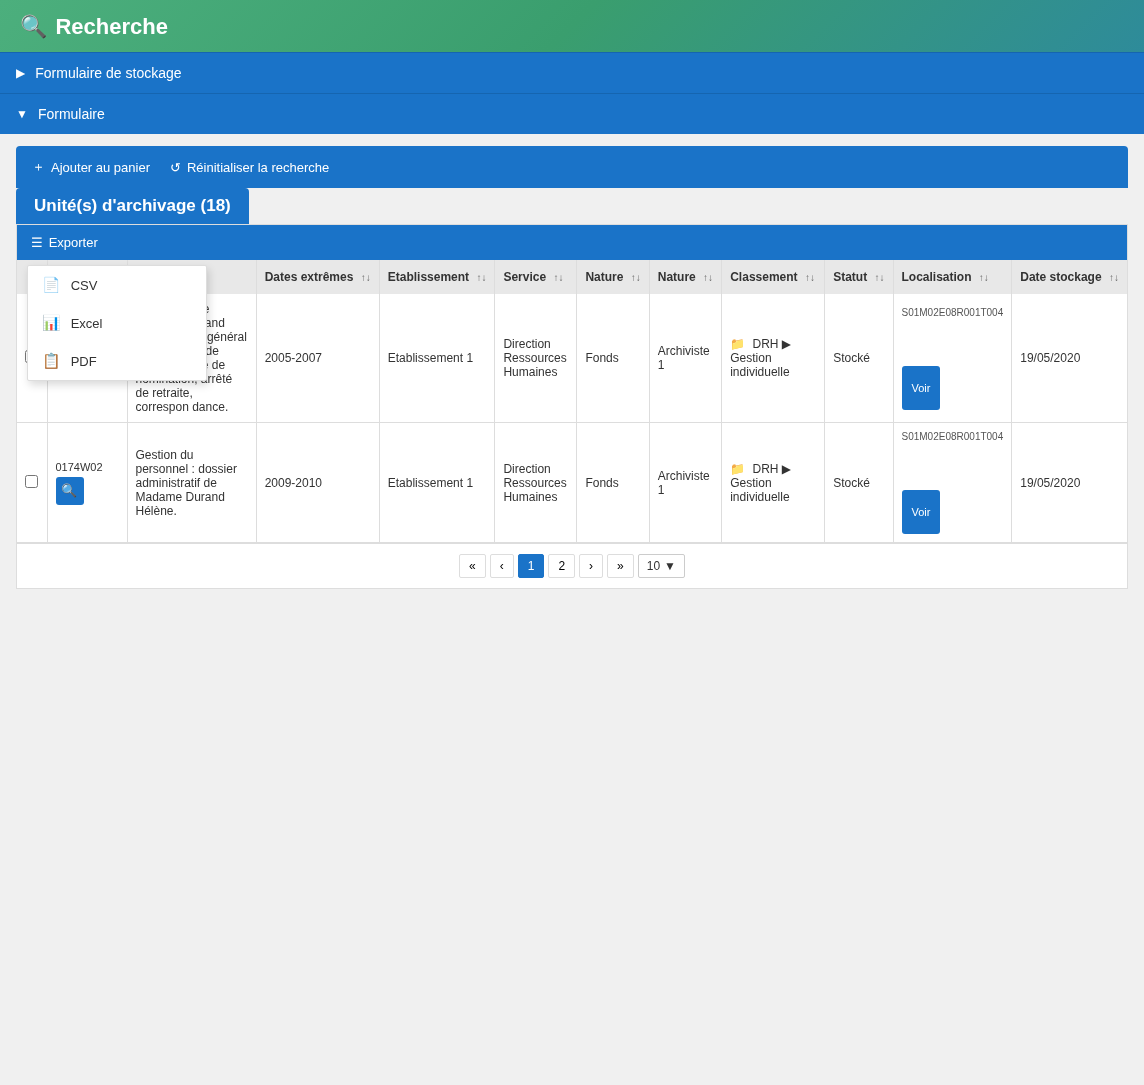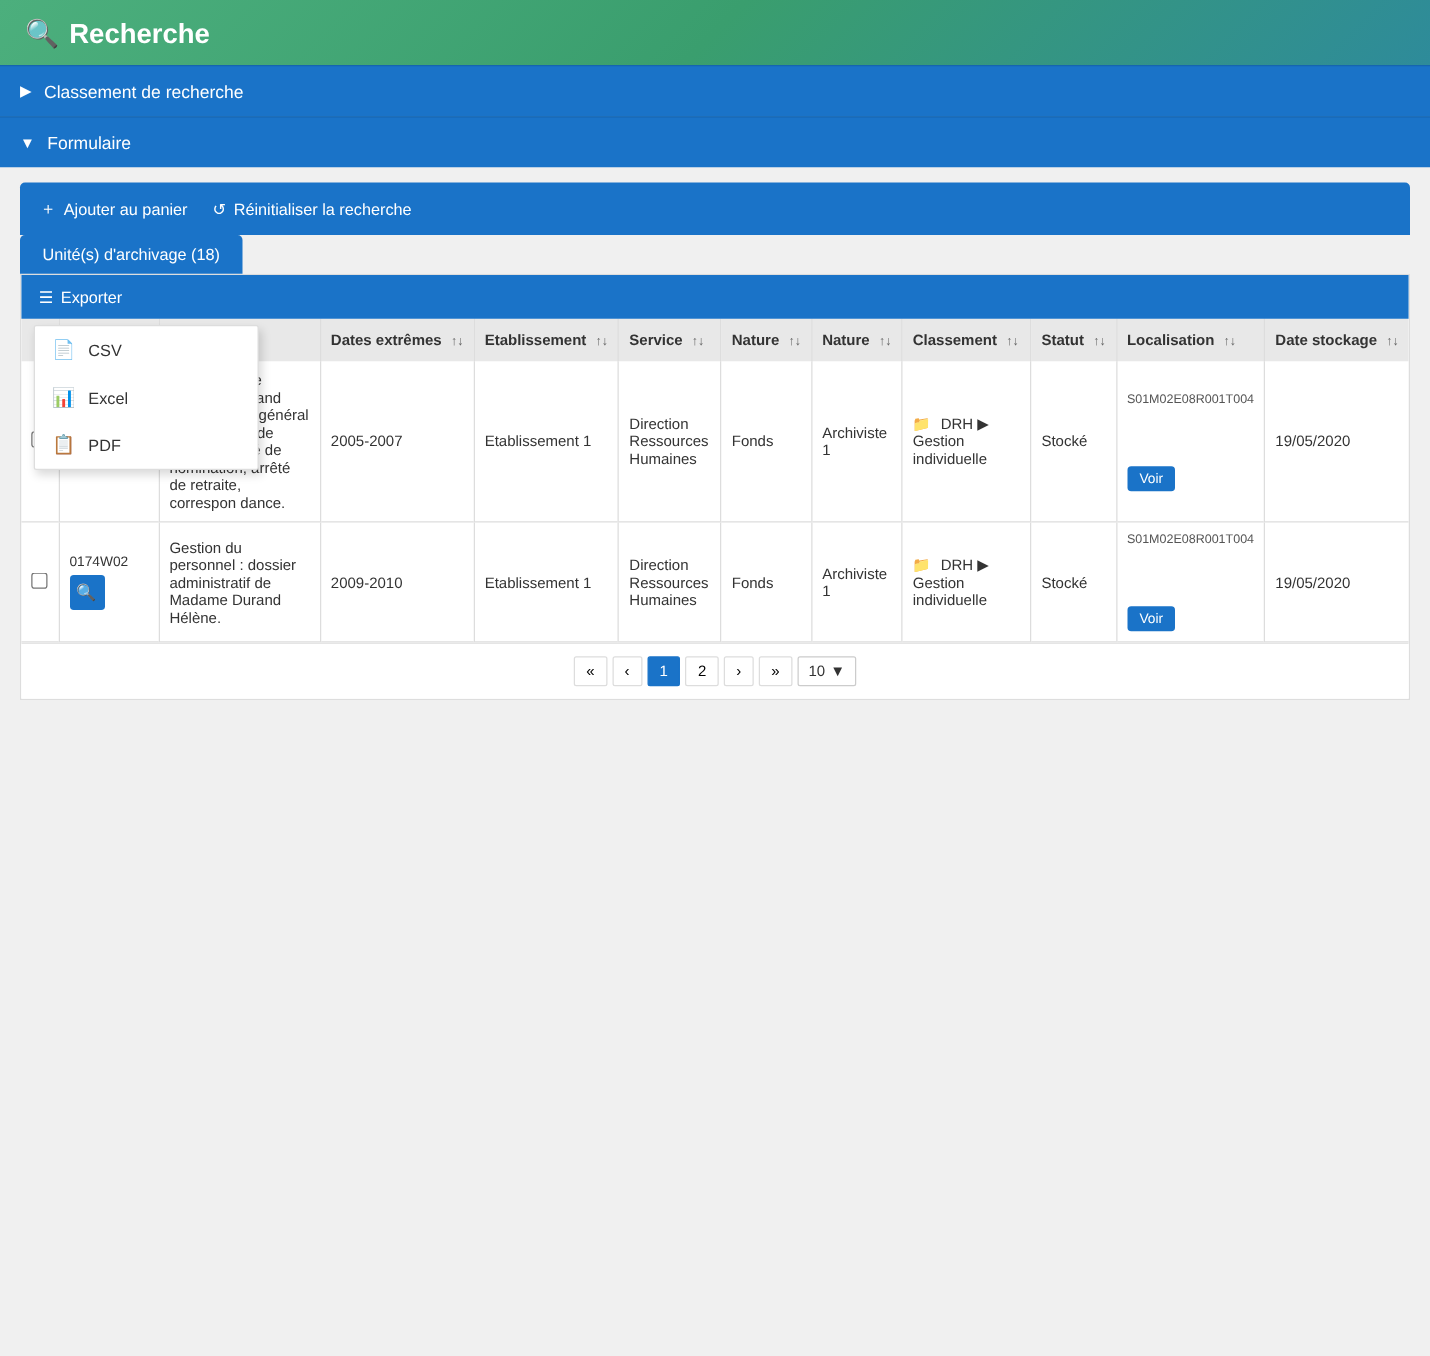--- a/index.html
+++ b/index.html
@@ -67,23 +67,24 @@
     }
 
     
     .tabs {
       display: flex;
     }
     .tab {
       background: #1a73c8;
       color: white;
       padding: 8px 18px;
-      font-size: 13px;
+      font-size: 17px;
       cursor: pointer;
       border-radius: 4px 4px 0 0;
+      font-weight: bold;
     }
 
     
     .table-container {
       background: white;
       border: 1px solid #ddd;
       overflow-x: auto;
     }
 
     
@@ -175,21 +176,21 @@
 
     .ref-code {
       font-size: 11px;
       color: #333;
       white-space: nowrap;
     }
     .view-btn {
       background: #1a73c8;
       color: white;
       border: none;
-      padding: 4px 10px;
+      padding: 16px 10px;
       border-radius: 3px;
       cursor: pointer;
       font-size: 11px;
       margin-top: 48px;
     }
     .loc-code {
       font-size: 10px;
       color: #555;
       display: block;
     }
@@ -288,21 +289,21 @@
 
   <div class="top-header">
     <h1>
       <span>🔍</span>
       <span>Recherche</span>
     </h1>
   </div>
 
   <div class="section-bar">
     <span class="arrow">▶</span>
-    <span>Classement de recherche</span>
+    <span>Formulaire de stockage</span>
   </div>
 
   <div class="section-bar">
     <span class="arrow">▼</span>
     <span>Formulaire</span>
   </div>
 
   <div class="results-area">
 
     <div class="toolbar">

